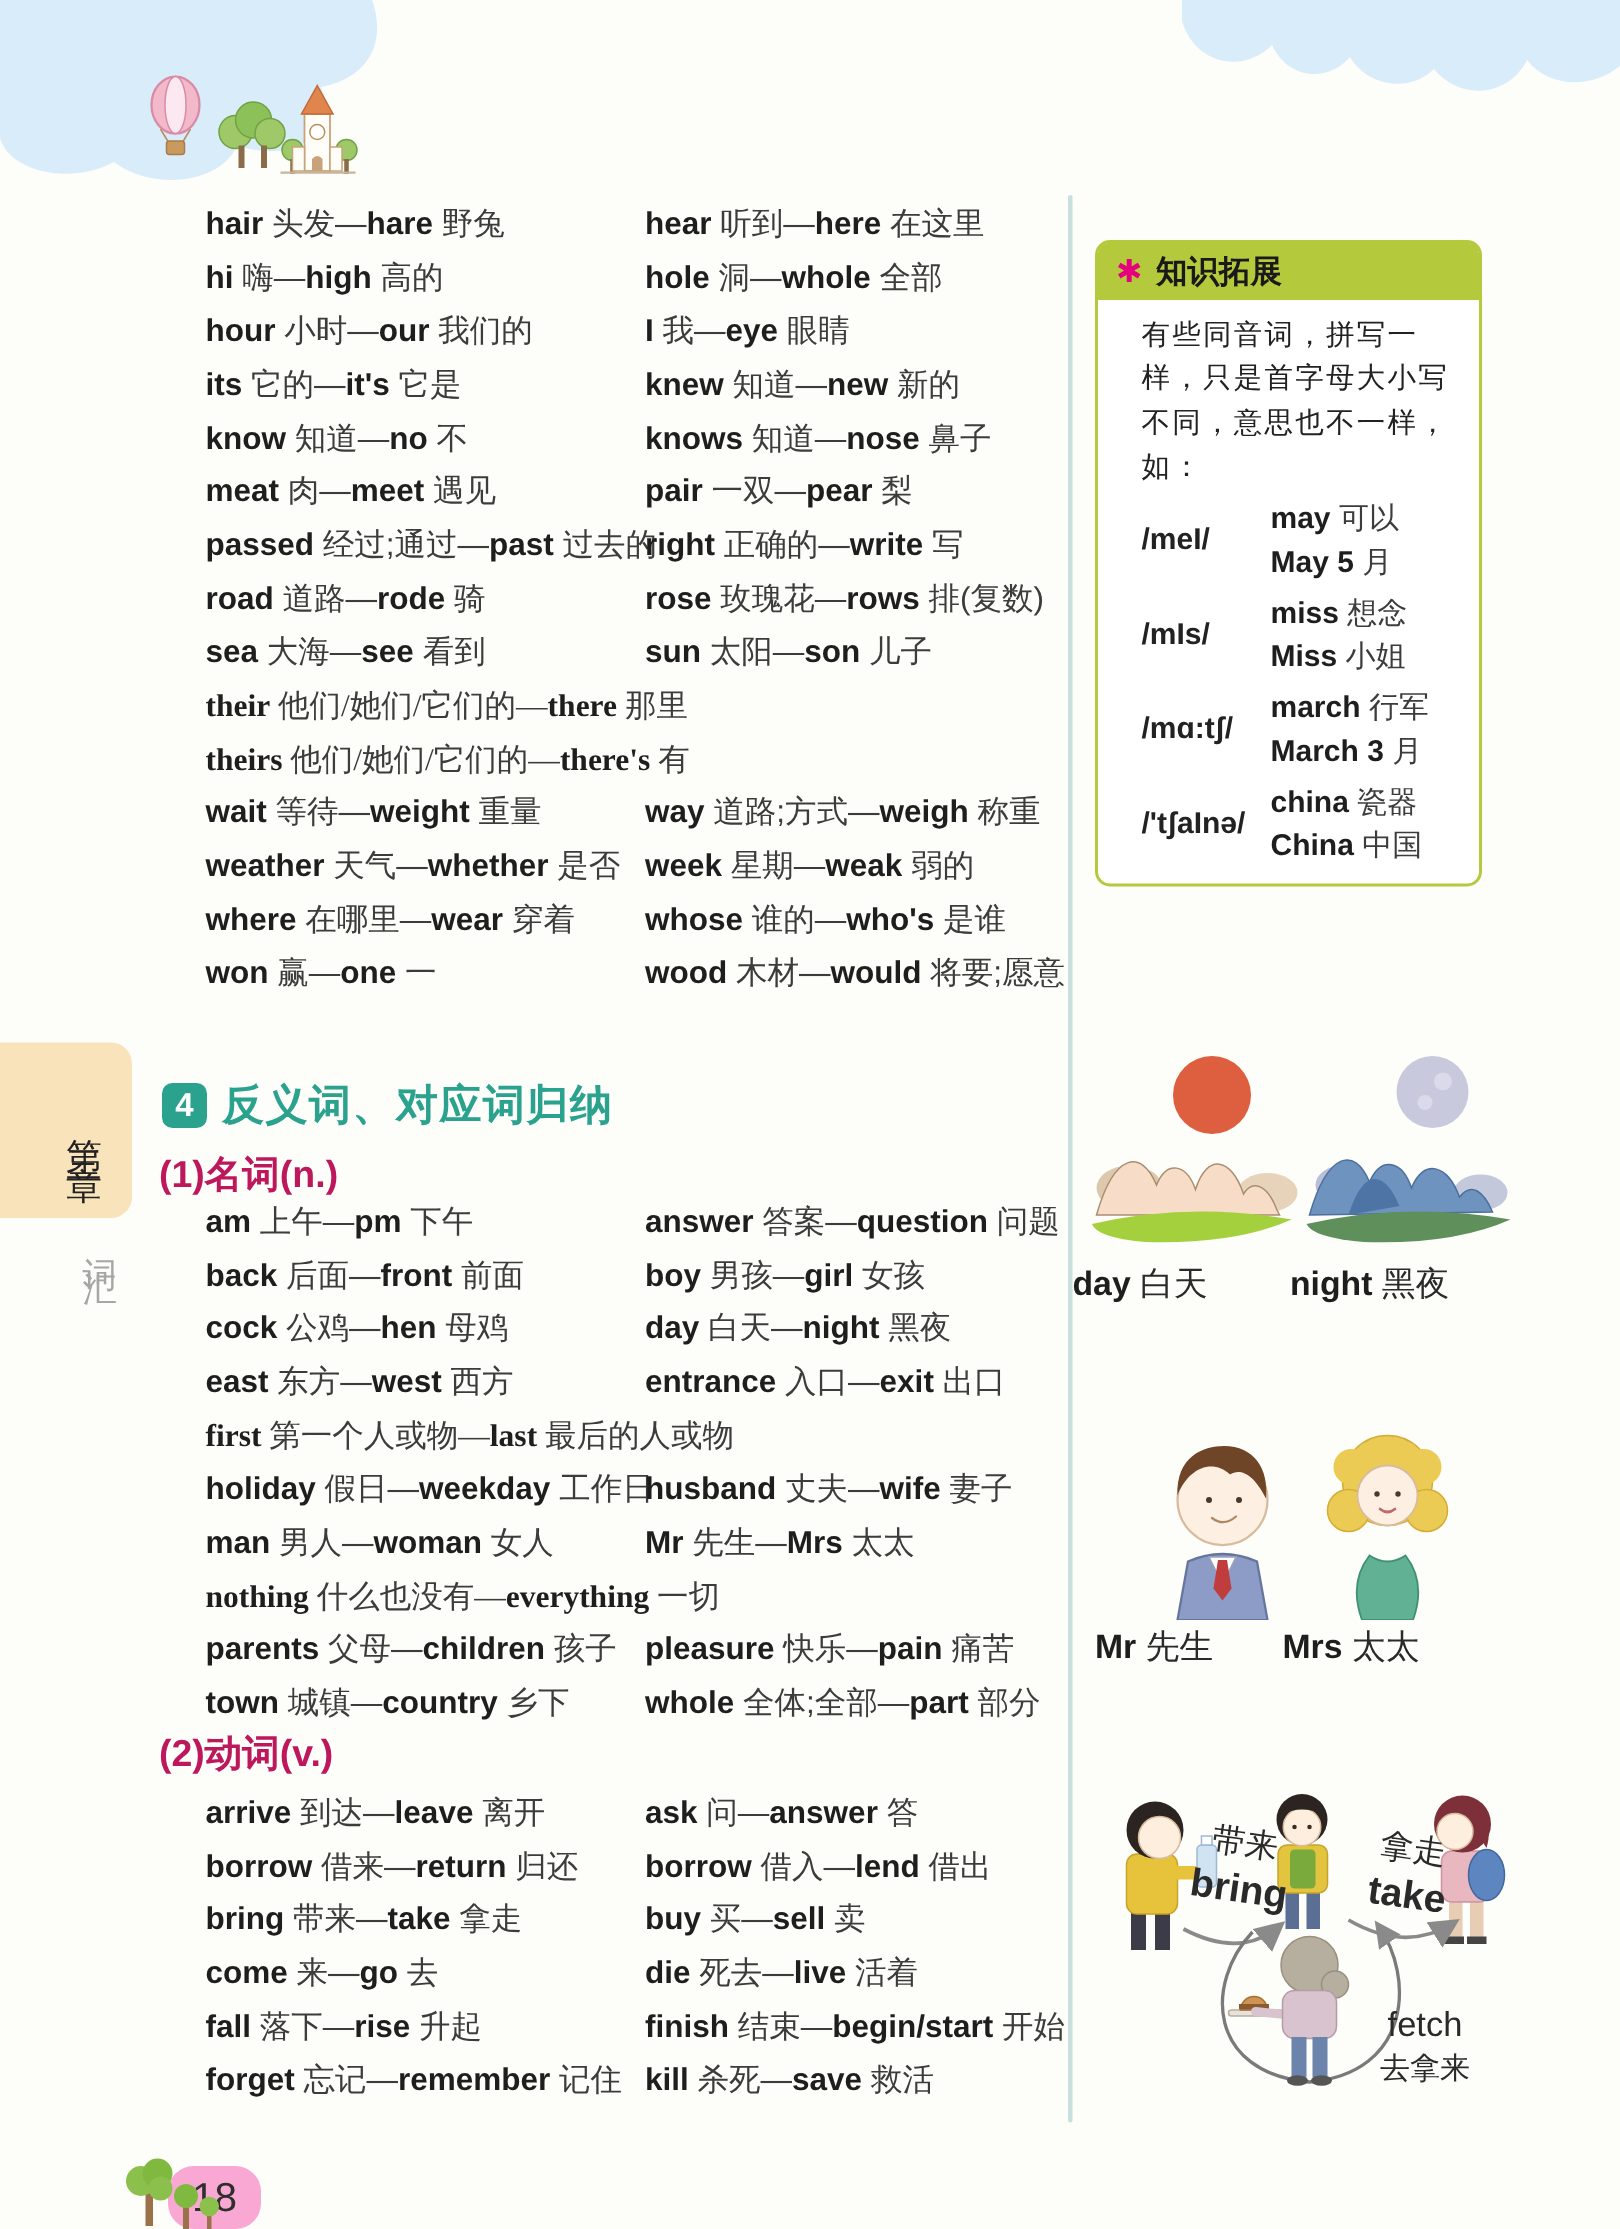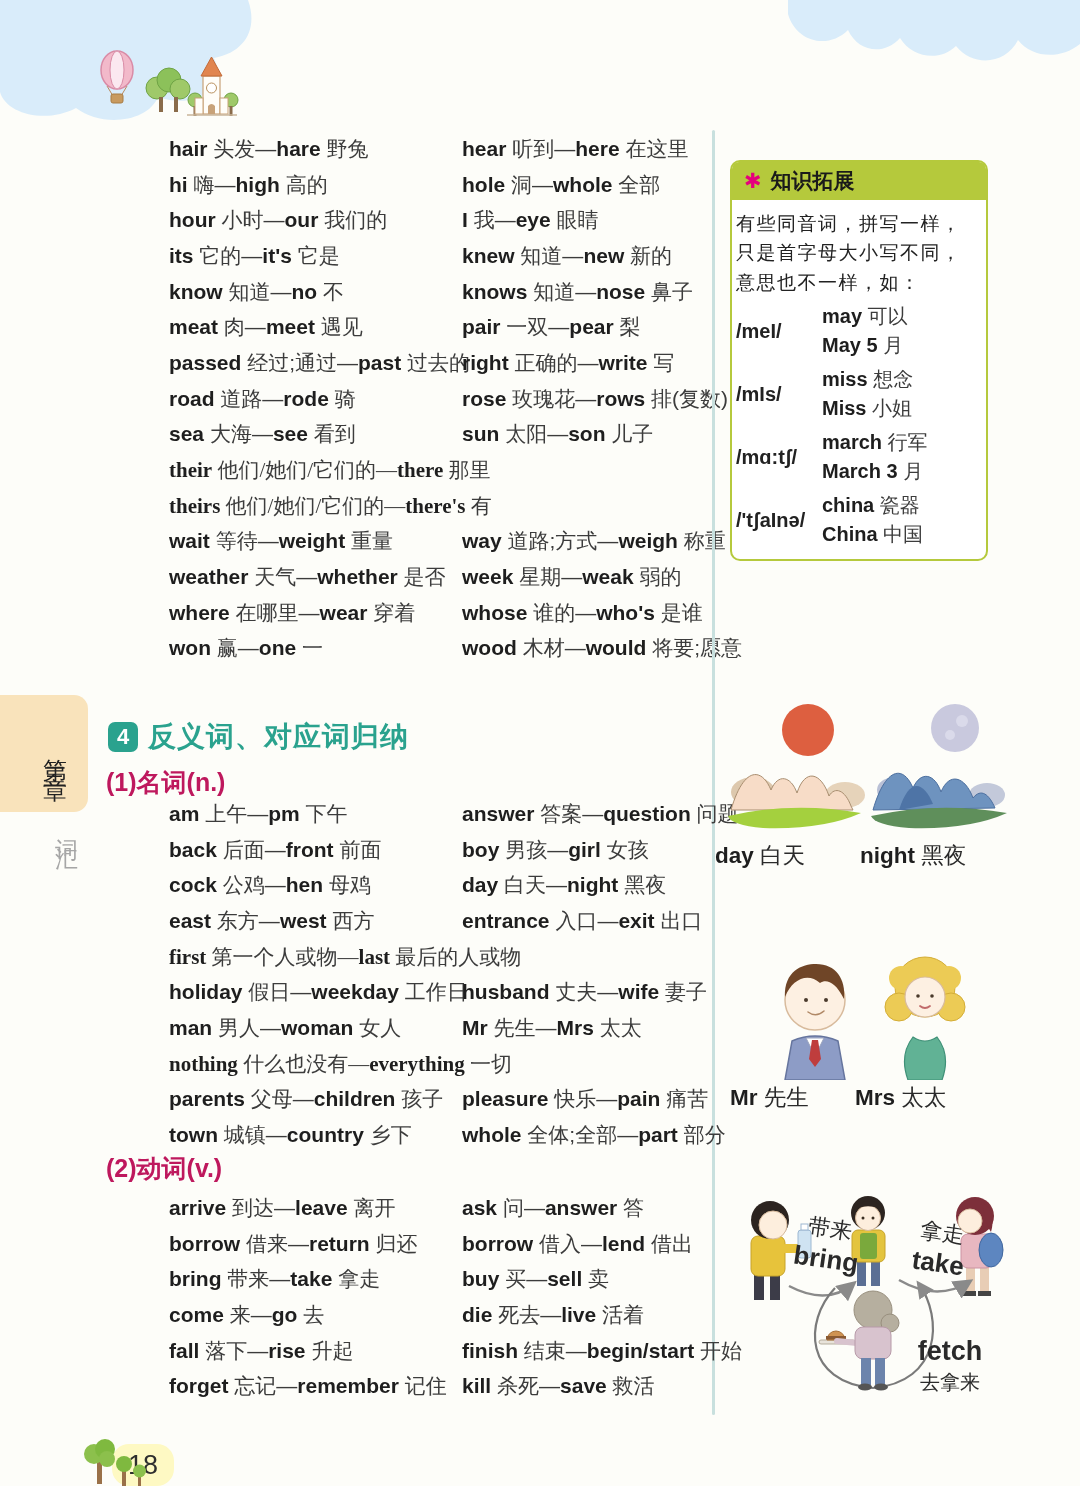--- a/index.html
+++ b/index.html
@@ -3,54 +3,54 @@
 <meta charset="utf-8">
 <style>
   html,body{margin:0;padding:0;}
   body{width:1080px;height:1486px;font-family:"Liberation Sans","DejaVu Sans",sans-serif;}
   #page{position:relative;width:1080px;height:1486px;background:#fdfdf9;overflow:hidden;}
   .abs{position:absolute;}
   b{font-weight:700;color:#1e1e1e;}
   
   .wordlist{position:absolute;width:575px;}
   .row{display:flex;align-items:center;height:35.7px;font-size:21px;color:#3c3c3c;white-space:nowrap;}
-  .cell-l{width:293px;flex:none;margin-left:32px;}
+  .cell-l{width:293px;flex:none;}
   .row.full .cell-l{width:auto;font-family:Liberation Serif, serif;}
   .cell-r{flex:1;}
   
   #sec4{left:108px;top:718px;display:flex;align-items:center;gap:10px;}
   .numbadge{display:inline-flex;align-items:center;justify-content:center;width:30px;height:30px;background:#2aa28e;color:#fff;border-radius:7px;font-size:22px;font-weight:700;}
   .sec-title{font-size:28px;font-weight:700;color:#2aa28e;letter-spacing:1px;}
   .subheading{position:absolute;left:106px;font-size:25px;font-weight:700;color:#be185d;}
   
   #kbox{left:730px;top:160px;width:258px;background:#fff;border:2px solid #b5c93c;border-radius:10px;box-sizing:border-box;}
   #kbox .khead{display:flex;align-items:center;gap:9px;background:#b5c93c;border-radius:7px 7px 0 0;padding:5px 12px;font-size:21px;font-weight:700;color:#1a1a1a;}
   #kbox .kast{color:#e5007d;font-weight:700;font-size:21px;}
-  #kbox .kbody{padding:9px 12px 10px 4px;}
+  #kbox .kbody{padding:9px 12px 10px 29px;}
   .kintro{font-family:"DejaVu Serif","Liberation Serif",serif;font-size:19px;line-height:1.55;letter-spacing:1.5px;color:#222;}
   .kgroup{display:flex;align-items:center;margin-top:5px;justify-content:flex-end;}
   .phon{width:86px;flex:none;font-size:20px;font-weight:700;color:#222;}
   .kitems{flex:1;}
   .kitem{font-size:20px;line-height:29px;color:#3c3c3c;}
   
   #tab{left:0;top:695px;width:88px;height:117px;background:#f9e3bb;border-radius:0 14px 14px 0;display:flex;align-items:center;justify-content:center;}
   #tab .tabtxt{writing-mode:vertical-rl;font-size:24px;letter-spacing:9px;color:#222;padding-left:22px;}
   #tabsub{left:52px;top:820px;writing-mode:vertical-rl;font-size:23px;letter-spacing:10px;color:#a6a6a6;}
   
   #divider{left:712px;top:130px;width:3px;height:1285px;background:#c8e0de;border-radius:2px;}
   
   .caption{position:absolute;font-size:22.5px;color:#2a2a2a;text-align:left;white-space:nowrap;}
   .slantlabel{position:absolute;text-align:center;transform:rotate(8deg);color:#2a2a2a;}
   .slantlabel .cn{font-size:22px;}
   .slantlabel .en{font-size:26px;font-weight:700;}
   #fetchlabel{position:absolute;left:890px;top:1336px;width:120px;text-align:center;color:#2a2a2a;}
-  #fetchlabel .en{font-size:27px;font-weight:700;}
+  #fetchlabel .en{font-size:23px;font-weight:400;}
   #fetchlabel .cn{font-size:20px;margin-top:2px;}
   
-  #pagenum{left:112px;top:1444px;width:62px;height:42px;background:#fef9c3;border-radius:17px;display:flex;align-items:center;justify-content:center;font-size:27px;color:#2e2e2e;z-index:1;}
+  #pagenum{left:112px;top:1444px;width:62px;height:42px;background:#f9a8d4;border-radius:17px;display:flex;align-items:center;justify-content:center;font-size:27px;color:#2e2e2e;z-index:1;}
   .z2{z-index:2;}
 </style>
 </head>
 <body>
 
 <div id="page">
 
   <svg class="abs" style="left:0;top:0" width="270" height="135" viewBox="0 0 270 135">
     <path d="M0,0 L248,0 C258,28 246,52 214,58 C228,88 196,110 158,97 C148,122 102,128 76,108 C46,124 6,114 0,92 Z" fill="#d9ecfa"></path>
   </svg>

